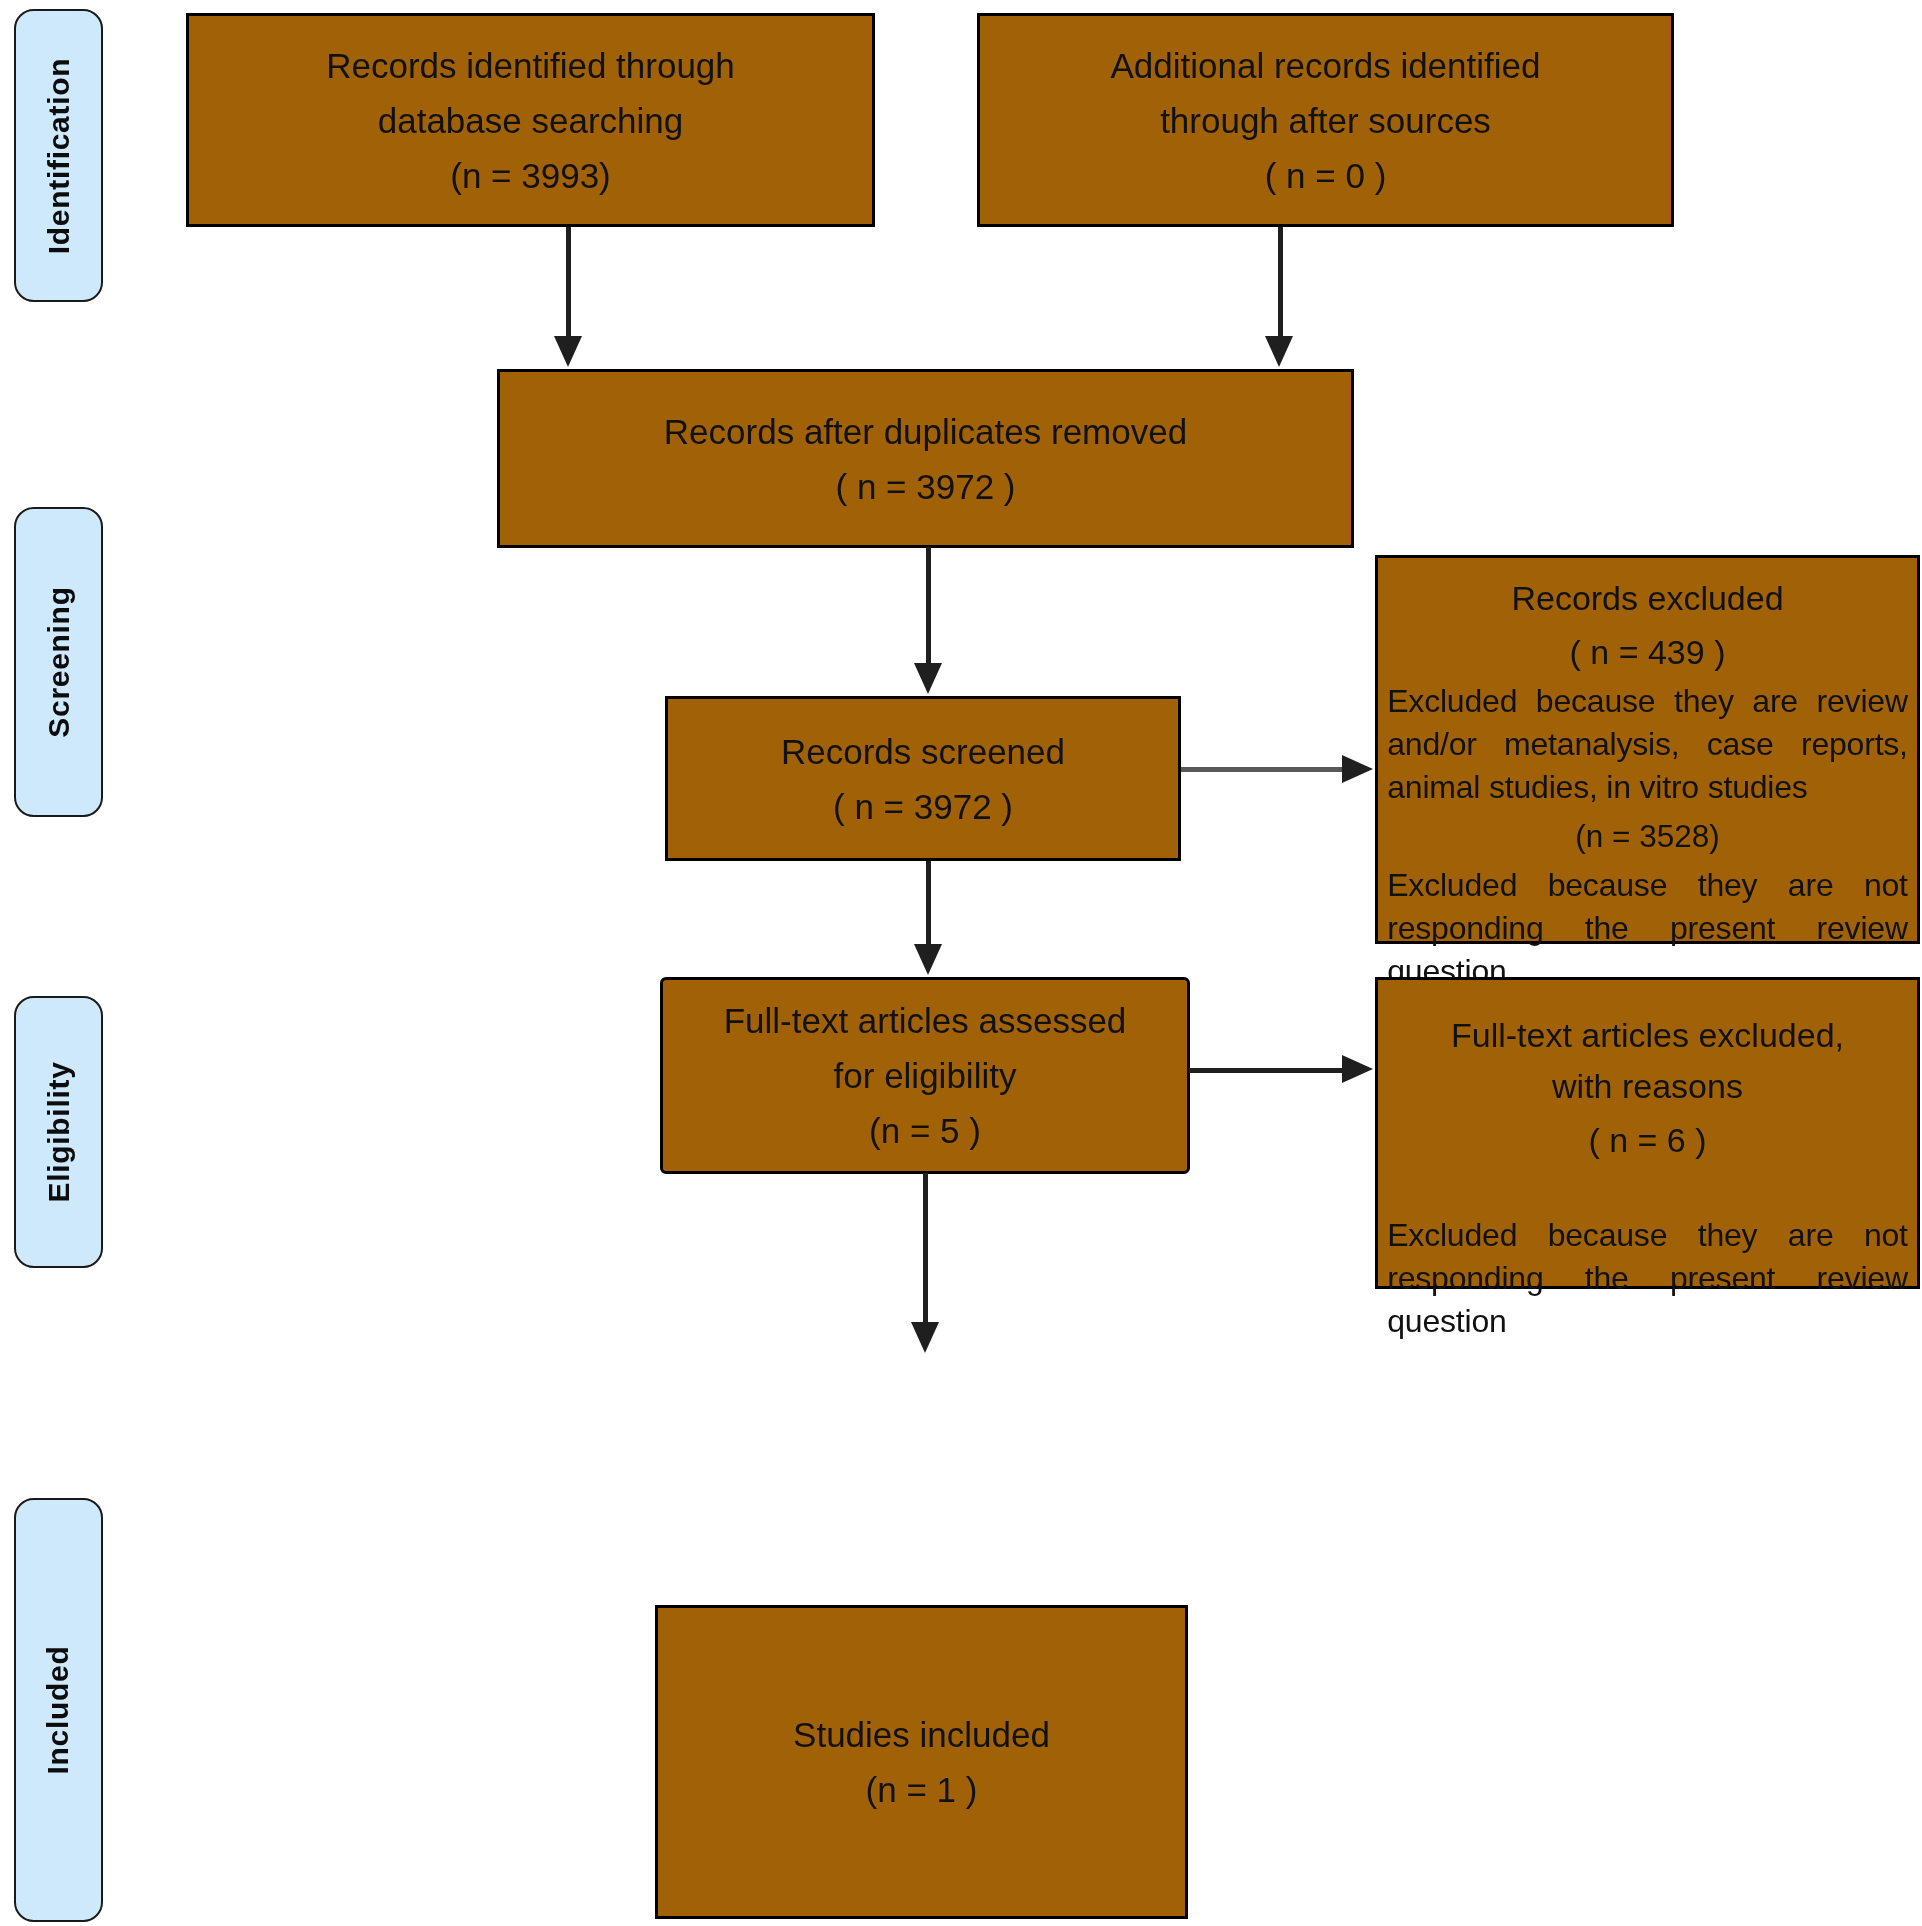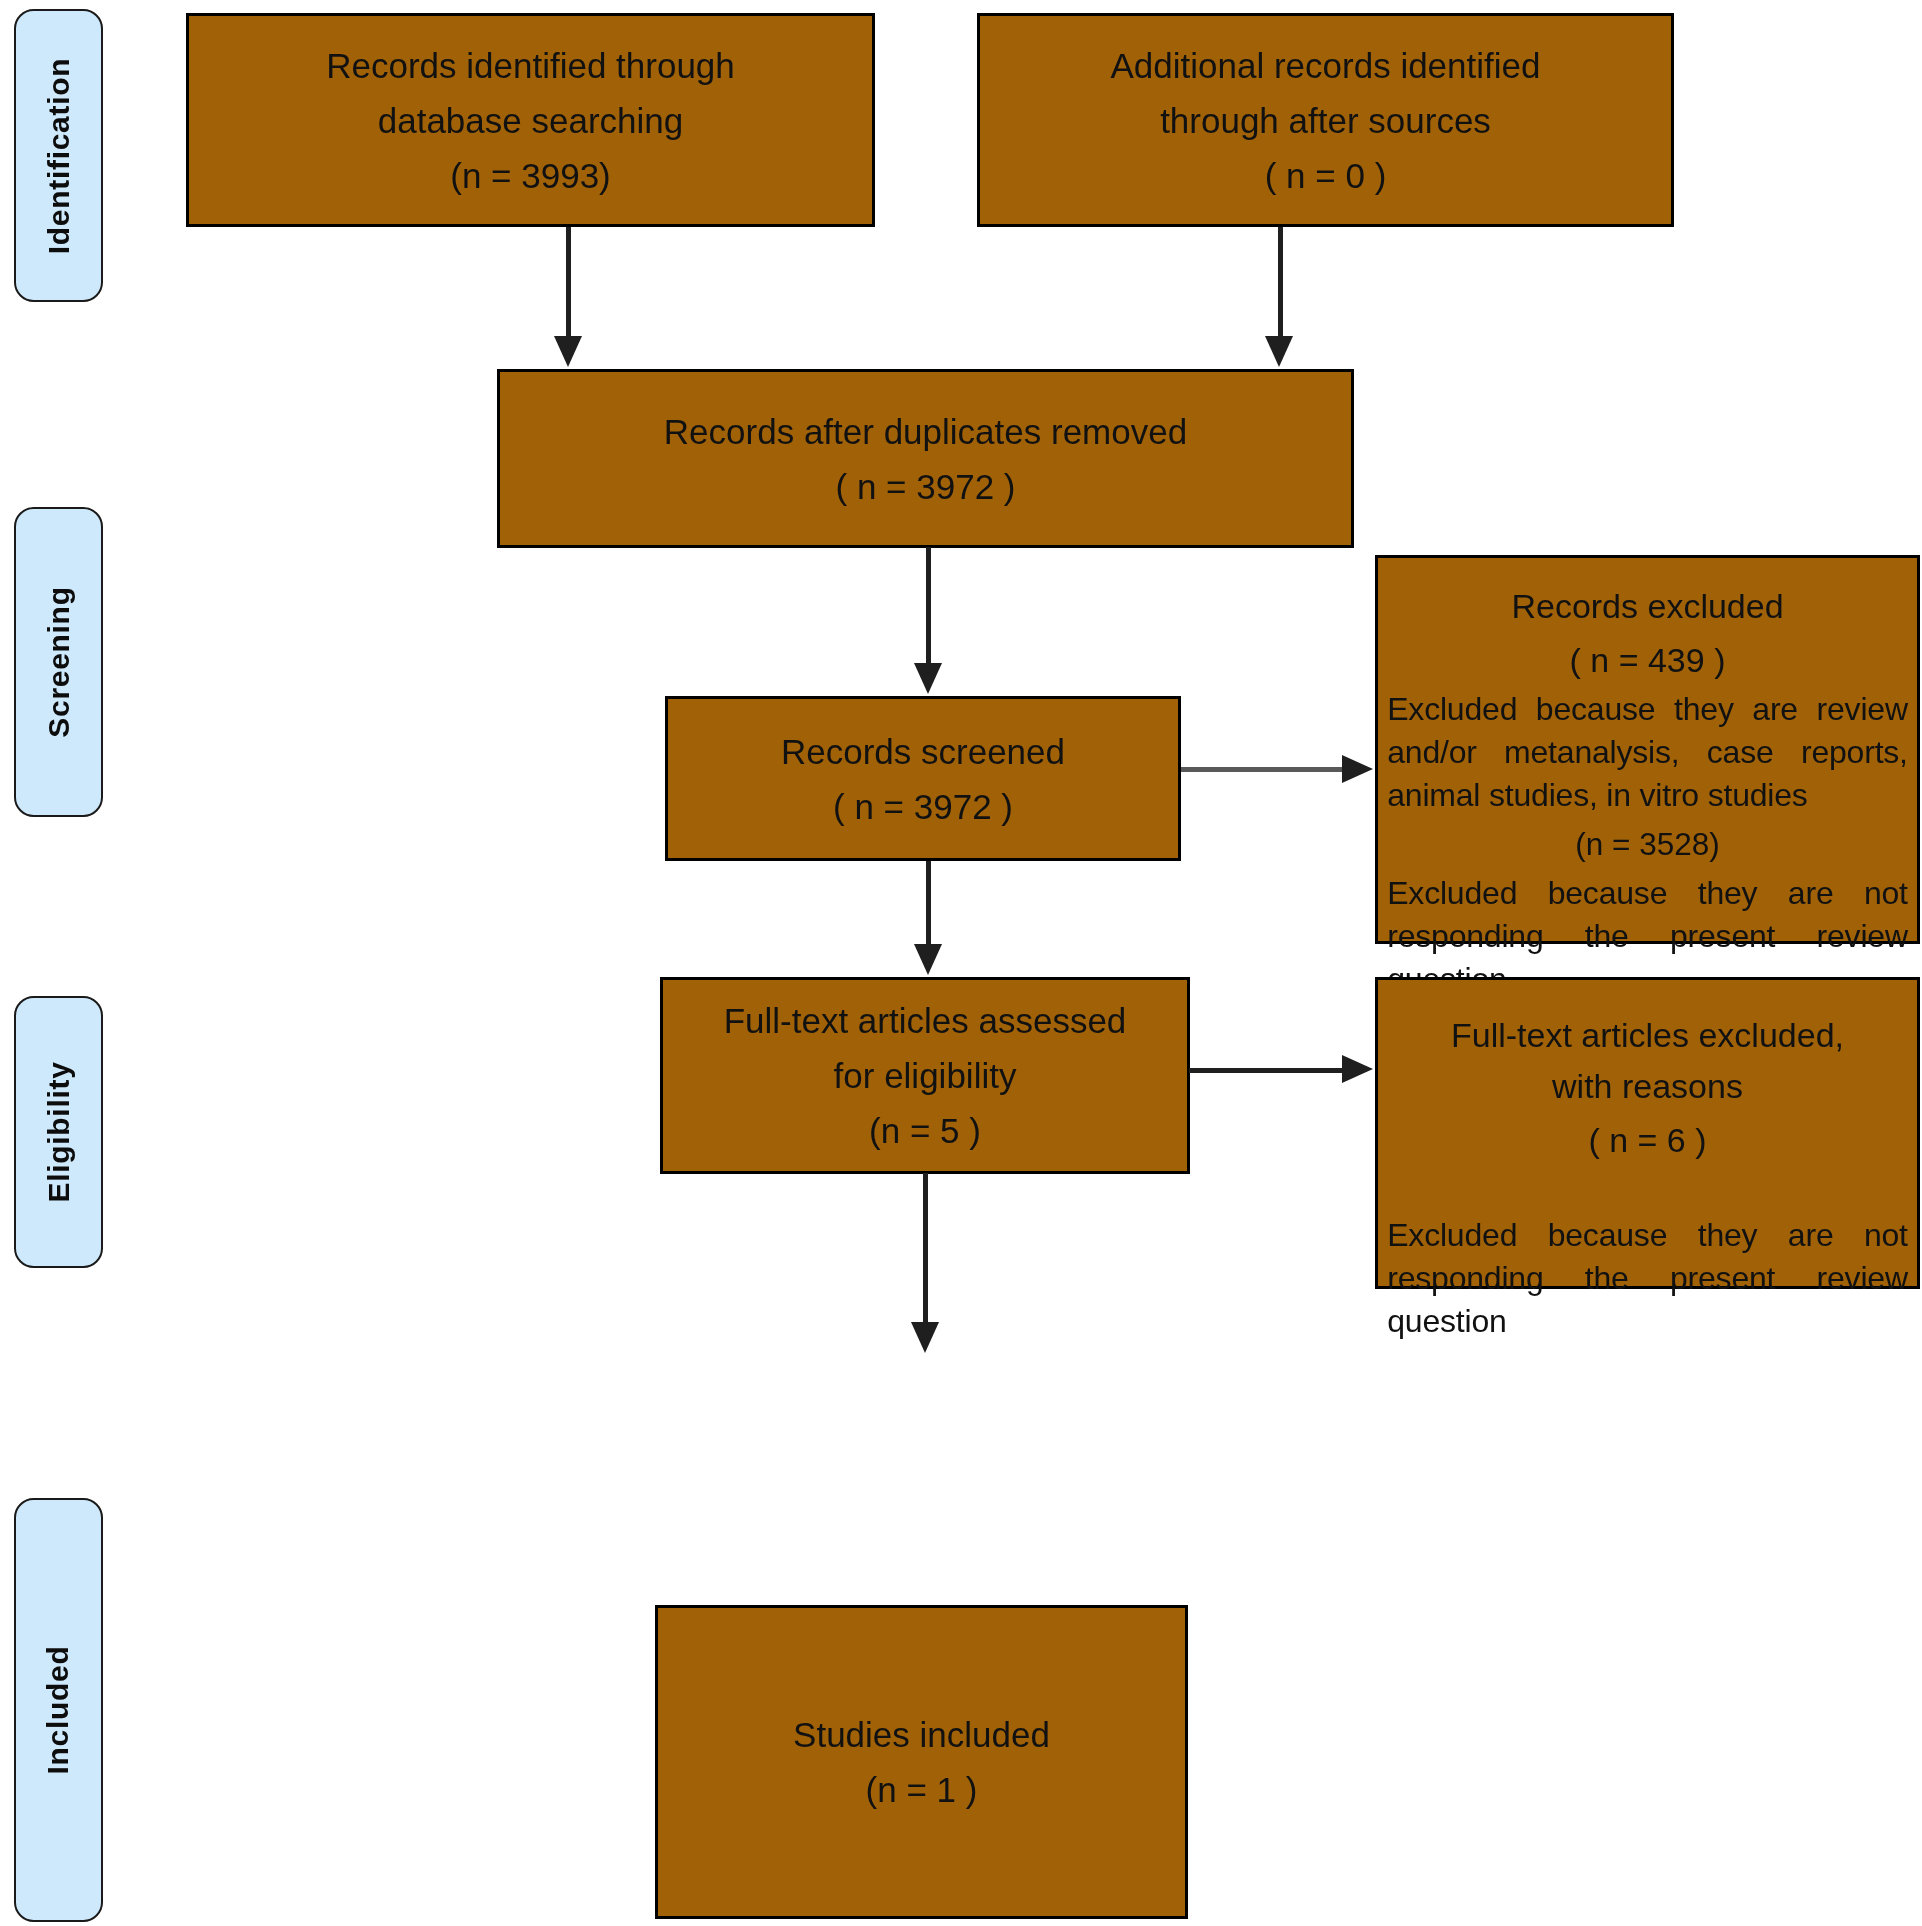--- a/index.html
+++ b/index.html
@@ -42,21 +42,21 @@
   .btitle{font-size:34px;line-height:51px;}
   .bcount{font-size:34px;line-height:56px;}
   .bcount2{font-size:31.5px;line-height:55px;}
   .bjust{
     font-size:32px;line-height:43px;
     letter-spacing:-0.2px;
     text-align:justify;text-justify:inter-word;
     align-self:stretch;
     padding:0 9.2px;
   }
-  .top-align{justify-content:flex-start;padding-top:23px;}
+  .top-align{justify-content:flex-start;padding-top:15px;}
   .top-align7{justify-content:flex-start;padding-top:30px;}
   .gap-top{margin-top:46px;}
   
   .vline{position:absolute;width:4.6px;background:var(--arrow-dark,#1f1f1f);}
   .hline{position:absolute;height:4.6px;background:var(--arrow-gray,#595959);}
   .hline.dark{background:var(--arrow-dark,#1f1f1f);}
   .ah-down{
     position:absolute;width:0;height:0;
     border-left:14.4px solid transparent;
     border-right:14.4px solid transparent;
@@ -124,21 +124,21 @@
     <div class="btitle">Records excluded</div>
     <div class="bcount">( n = 439 )</div>
     <div class="bjust">Excluded because they are review and/or metanalysis, case reports, animal studies, in vitro studies</div>
     <div class="bcount2">(n = 3528)</div>
     <div class="bjust">Excluded because they are not responding the present review question</div>
   </div>
 
   <div class="vline" style="left:926px;top:861px;height:83px;"></div>
   <div class="ah-down" style="left:914px;top:944px;"></div>
 
-  <div class="fbox" style="left:660px;top:977px;width:530px;height:197px;">
+  <div class="fbox" style="left:660px;top:977px;width:530px;height:197px;border-radius:6px;">
     <div class="bl">Full-text articles assessed</div>
     <div class="bl">for eligibility</div>
     <div class="bl">(n = 5 )</div>
   </div>
 
   <div class="hline dark" style="left:1189px;top:1068px;width:153px;"></div>
   <div class="ah-right" style="left:1342px;top:1055px;"></div>
 
   <div class="fbox top-align7" style="left:1375px;top:977px;width:545px;height:312px;">
     <div class="btitle">Full-text articles excluded,</div>

